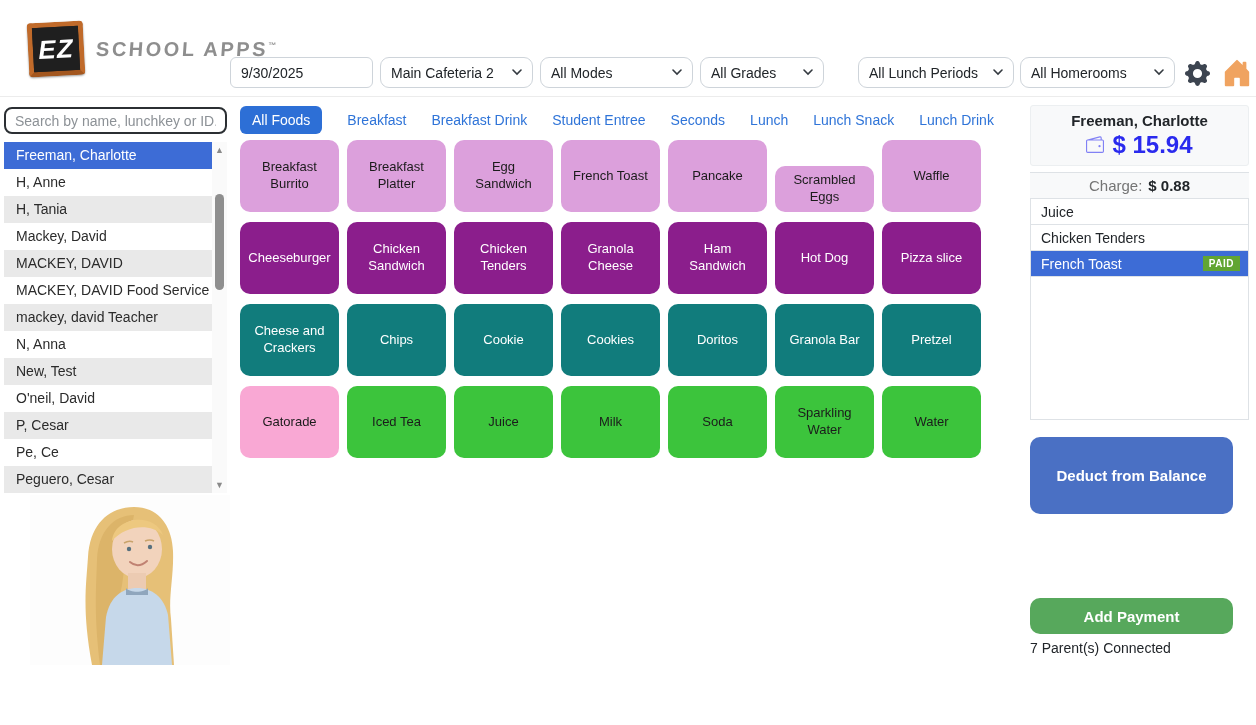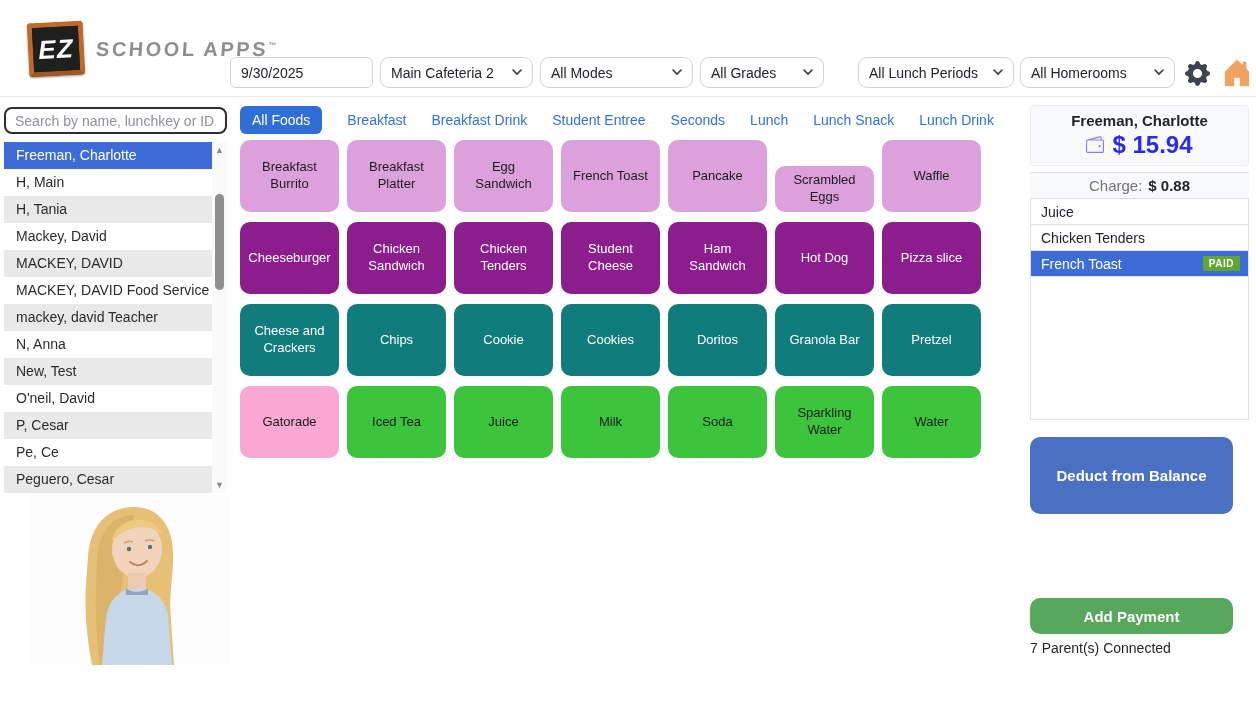--- a/index.html
+++ b/index.html
@@ -130,21 +130,21 @@
       <path fill-rule="evenodd" d="M9.405 1.05c-.413-1.4-2.397-1.4-2.81 0l-.1.34a1.464 1.464 0 0 1-2.105.872l-.31-.17c-1.283-.698-2.686.705-1.987 1.987l.169.311c.446.82.023 1.841-.872 2.105l-.34.1c-1.4.413-1.4 2.397 0 2.81l.34.1a1.464 1.464 0 0 1 .872 2.105l-.17.31c-.698 1.283.705 2.686 1.987 1.987l.311-.169a1.464 1.464 0 0 1 2.105.872l.1.34c.413 1.4 2.397 1.4 2.81 0l.1-.34a1.464 1.464 0 0 1 2.105-.872l.31.17c1.283.698 2.686-.705 1.987-1.987l-.169-.311a1.464 1.464 0 0 1 .872-2.105l.34-.1c1.4-.413 1.4-2.397 0-2.81l-.34-.1a1.464 1.464 0 0 1-.872-2.105l.17-.31c.698-1.283-.705-2.686-1.987-1.987l-.311.169a1.464 1.464 0 0 1-2.105-.872l-.1-.34zM8 10.93a2.929 2.929 0 1 1 0-5.86 2.929 2.929 0 0 1 0 5.86z"></path>
     </svg>
     <svg class="hdr-icon" style="left:1222px; top:58px;" width="30" height="30" viewBox="0 0 16 16" fill="#f0a360">
       <path d="M6.5 14.5v-3.505c0-.245.25-.495.5-.495h2c.25 0 .5.25.5.5v3.5a.5.5 0 0 0 .5.5h4a.5.5 0 0 0 .5-.5v-7a.5.5 0 0 0-.146-.354L13 5.793V2.5a.5.5 0 0 0-.5-.5h-1a.5.5 0 0 0-.5.5v1.293L8.354 1.146a.5.5 0 0 0-.708 0l-6 6A.5.5 0 0 0 1.5 7.5v7a.5.5 0 0 0 .5.5h4a.5.5 0 0 0 .5-.5z"></path>
     </svg>
   </div>
 
   <input class="search" placeholder="Search by name, lunchkey or ID..." style="">
   <div class="student-list">
     <div class="student-row selected">Freeman, Charlotte</div>
-      <div class="student-row">H, Main</div>
+      <div class="student-row">H, Anne</div>
       <div class="student-row">H, Tania</div>
       <div class="student-row">Mackey, David</div>
       <div class="student-row">MACKEY, DAVID</div>
       <div class="student-row">MACKEY, DAVID Food Service</div>
       <div class="student-row">mackey, david Teacher</div>
       <div class="student-row">N, Anna</div>
       <div class="student-row">New, Test</div>
       <div class="student-row">O'neil, David</div>
       <div class="student-row">P, Cesar</div>
       <div class="student-row">Pe, Ce</div>
@@ -186,21 +186,21 @@
       <button class="food-btn" style="background: rgb(220, 160, 220); color: rgb(27, 27, 27);">Breakfast Burrito</button>
       <button class="food-btn" style="background: rgb(220, 160, 220); color: rgb(27, 27, 27);">Breakfast Platter</button>
       <button class="food-btn" style="background: rgb(220, 160, 220); color: rgb(27, 27, 27);">Egg Sandwich</button>
       <button class="food-btn" style="background: rgb(220, 160, 220); color: rgb(27, 27, 27);">French Toast</button>
       <button class="food-btn" style="background: rgb(220, 160, 220); color: rgb(27, 27, 27);">Pancake</button>
       <button class="food-btn" style="background: rgb(220, 160, 220); color: rgb(27, 27, 27); margin-top: 26px;">Scrambled Eggs</button>
       <button class="food-btn" style="background: rgb(220, 160, 220); color: rgb(27, 27, 27);">Waffle</button>
       <button class="food-btn" style="background: rgb(139, 30, 140); color: rgb(255, 255, 255);">Cheeseburger</button>
       <button class="food-btn" style="background: rgb(139, 30, 140); color: rgb(255, 255, 255);">Chicken Sandwich</button>
       <button class="food-btn" style="background: rgb(139, 30, 140); color: rgb(255, 255, 255);">Chicken Tenders</button>
-      <button class="food-btn" style="background: rgb(139, 30, 140); color: rgb(255, 255, 255);">Student Cheese</button>
+      <button class="food-btn" style="background: rgb(139, 30, 140); color: rgb(255, 255, 255);">Granola Cheese</button>
       <button class="food-btn" style="background: rgb(139, 30, 140); color: rgb(255, 255, 255);">Ham Sandwich</button>
       <button class="food-btn" style="background: rgb(139, 30, 140); color: rgb(255, 255, 255);">Hot Dog</button>
       <button class="food-btn" style="background: rgb(139, 30, 140); color: rgb(255, 255, 255);">Pizza slice</button>
       <button class="food-btn" style="background: rgb(17, 124, 124); color: rgb(255, 255, 255);">Cheese and Crackers</button>
       <button class="food-btn" style="background: rgb(17, 124, 124); color: rgb(255, 255, 255);">Chips</button>
       <button class="food-btn" style="background: rgb(17, 124, 124); color: rgb(255, 255, 255);">Cookie</button>
       <button class="food-btn" style="background: rgb(17, 124, 124); color: rgb(255, 255, 255);">Cookies</button>
       <button class="food-btn" style="background: rgb(17, 124, 124); color: rgb(255, 255, 255);">Doritos</button>
       <button class="food-btn" style="background: rgb(17, 124, 124); color: rgb(255, 255, 255);">Granola Bar</button>
       <button class="food-btn" style="background: rgb(17, 124, 124); color: rgb(255, 255, 255);">Pretzel</button>

